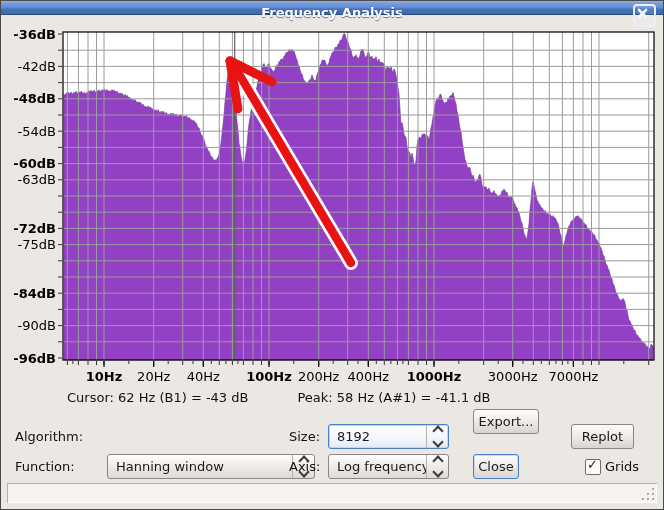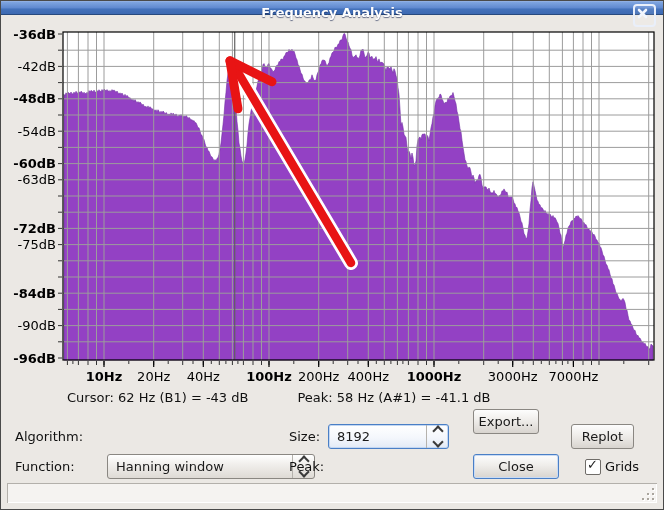--- a/index.html
+++ b/index.html
@@ -243,23 +243,30 @@
 
   <div class="ctl-label" style="left:14px;top:453px;">Function:</div>
   <div class="combo" style="left:88px;top:453px;width:208px;margin-left:18px;">
     <span class="val">Hanning window</span>
     <span class="arrows">
         <i class="chev up"></i>
         <i class="chev down"></i>
       </span>
   </div>
 
-  <div class="ctl-label" style="left:288px;top:453px;">Peak:</div>
-
-  <button class="btn default-focus" style="left:472px;top:453px;width:86px;">Close</button>
+  <div class="ctl-label" style="left:288px;top:453px;">Axis:</div>
+  <div class="combo" style="left:327px;top:453px;width:121px;">
+    <span class="val">Log frequency</span>
+    <span class="arrows">
+        <i class="chev up"></i>
+        <i class="chev down"></i>
+      </span>
+  </div>
+
+  <button class="btn default-focus" style="left:472px;top:453px;width:46px;">Close</button>
 
   <div id="grids-box" class="checked">
       <span class="mark">✓</span>
     </div>
   <div class="ctl-label" id="grids-label">Grids</div>
 
   <div id="statusbar">
     <div id="resize-grip">
       <i style="right:0;bottom:0;"></i>
         <i style="right:5px;bottom:0;"></i>

